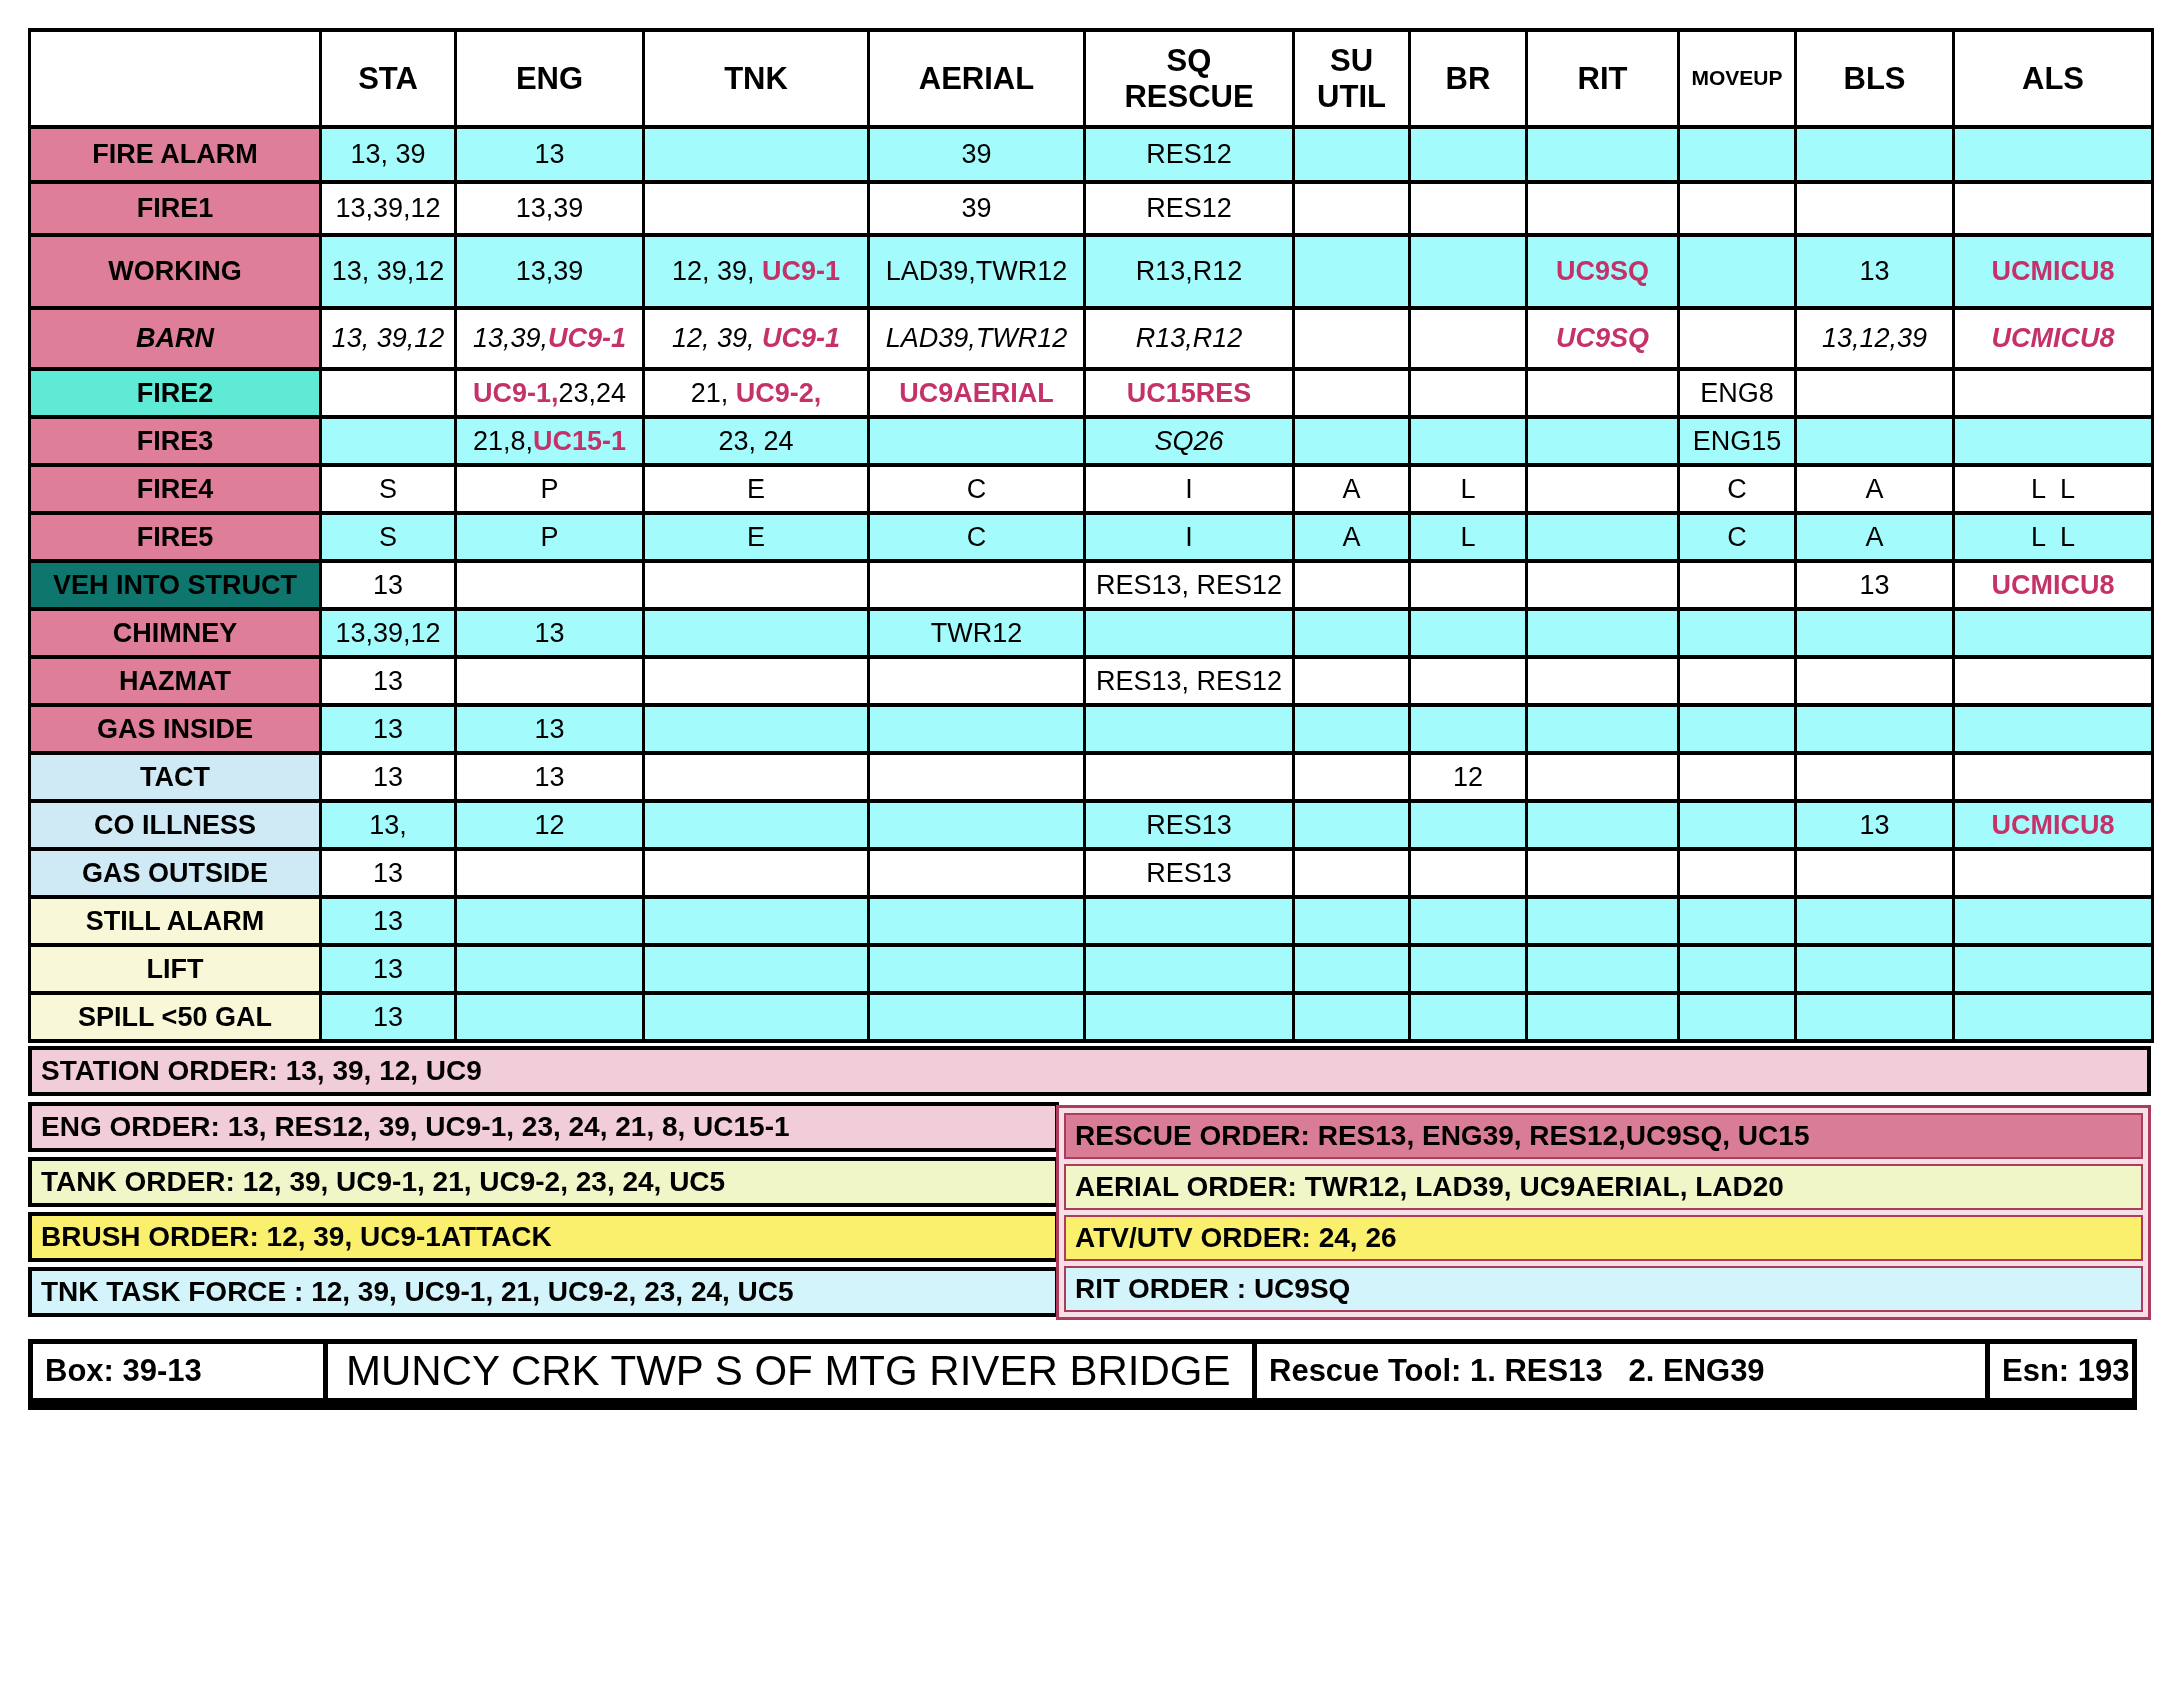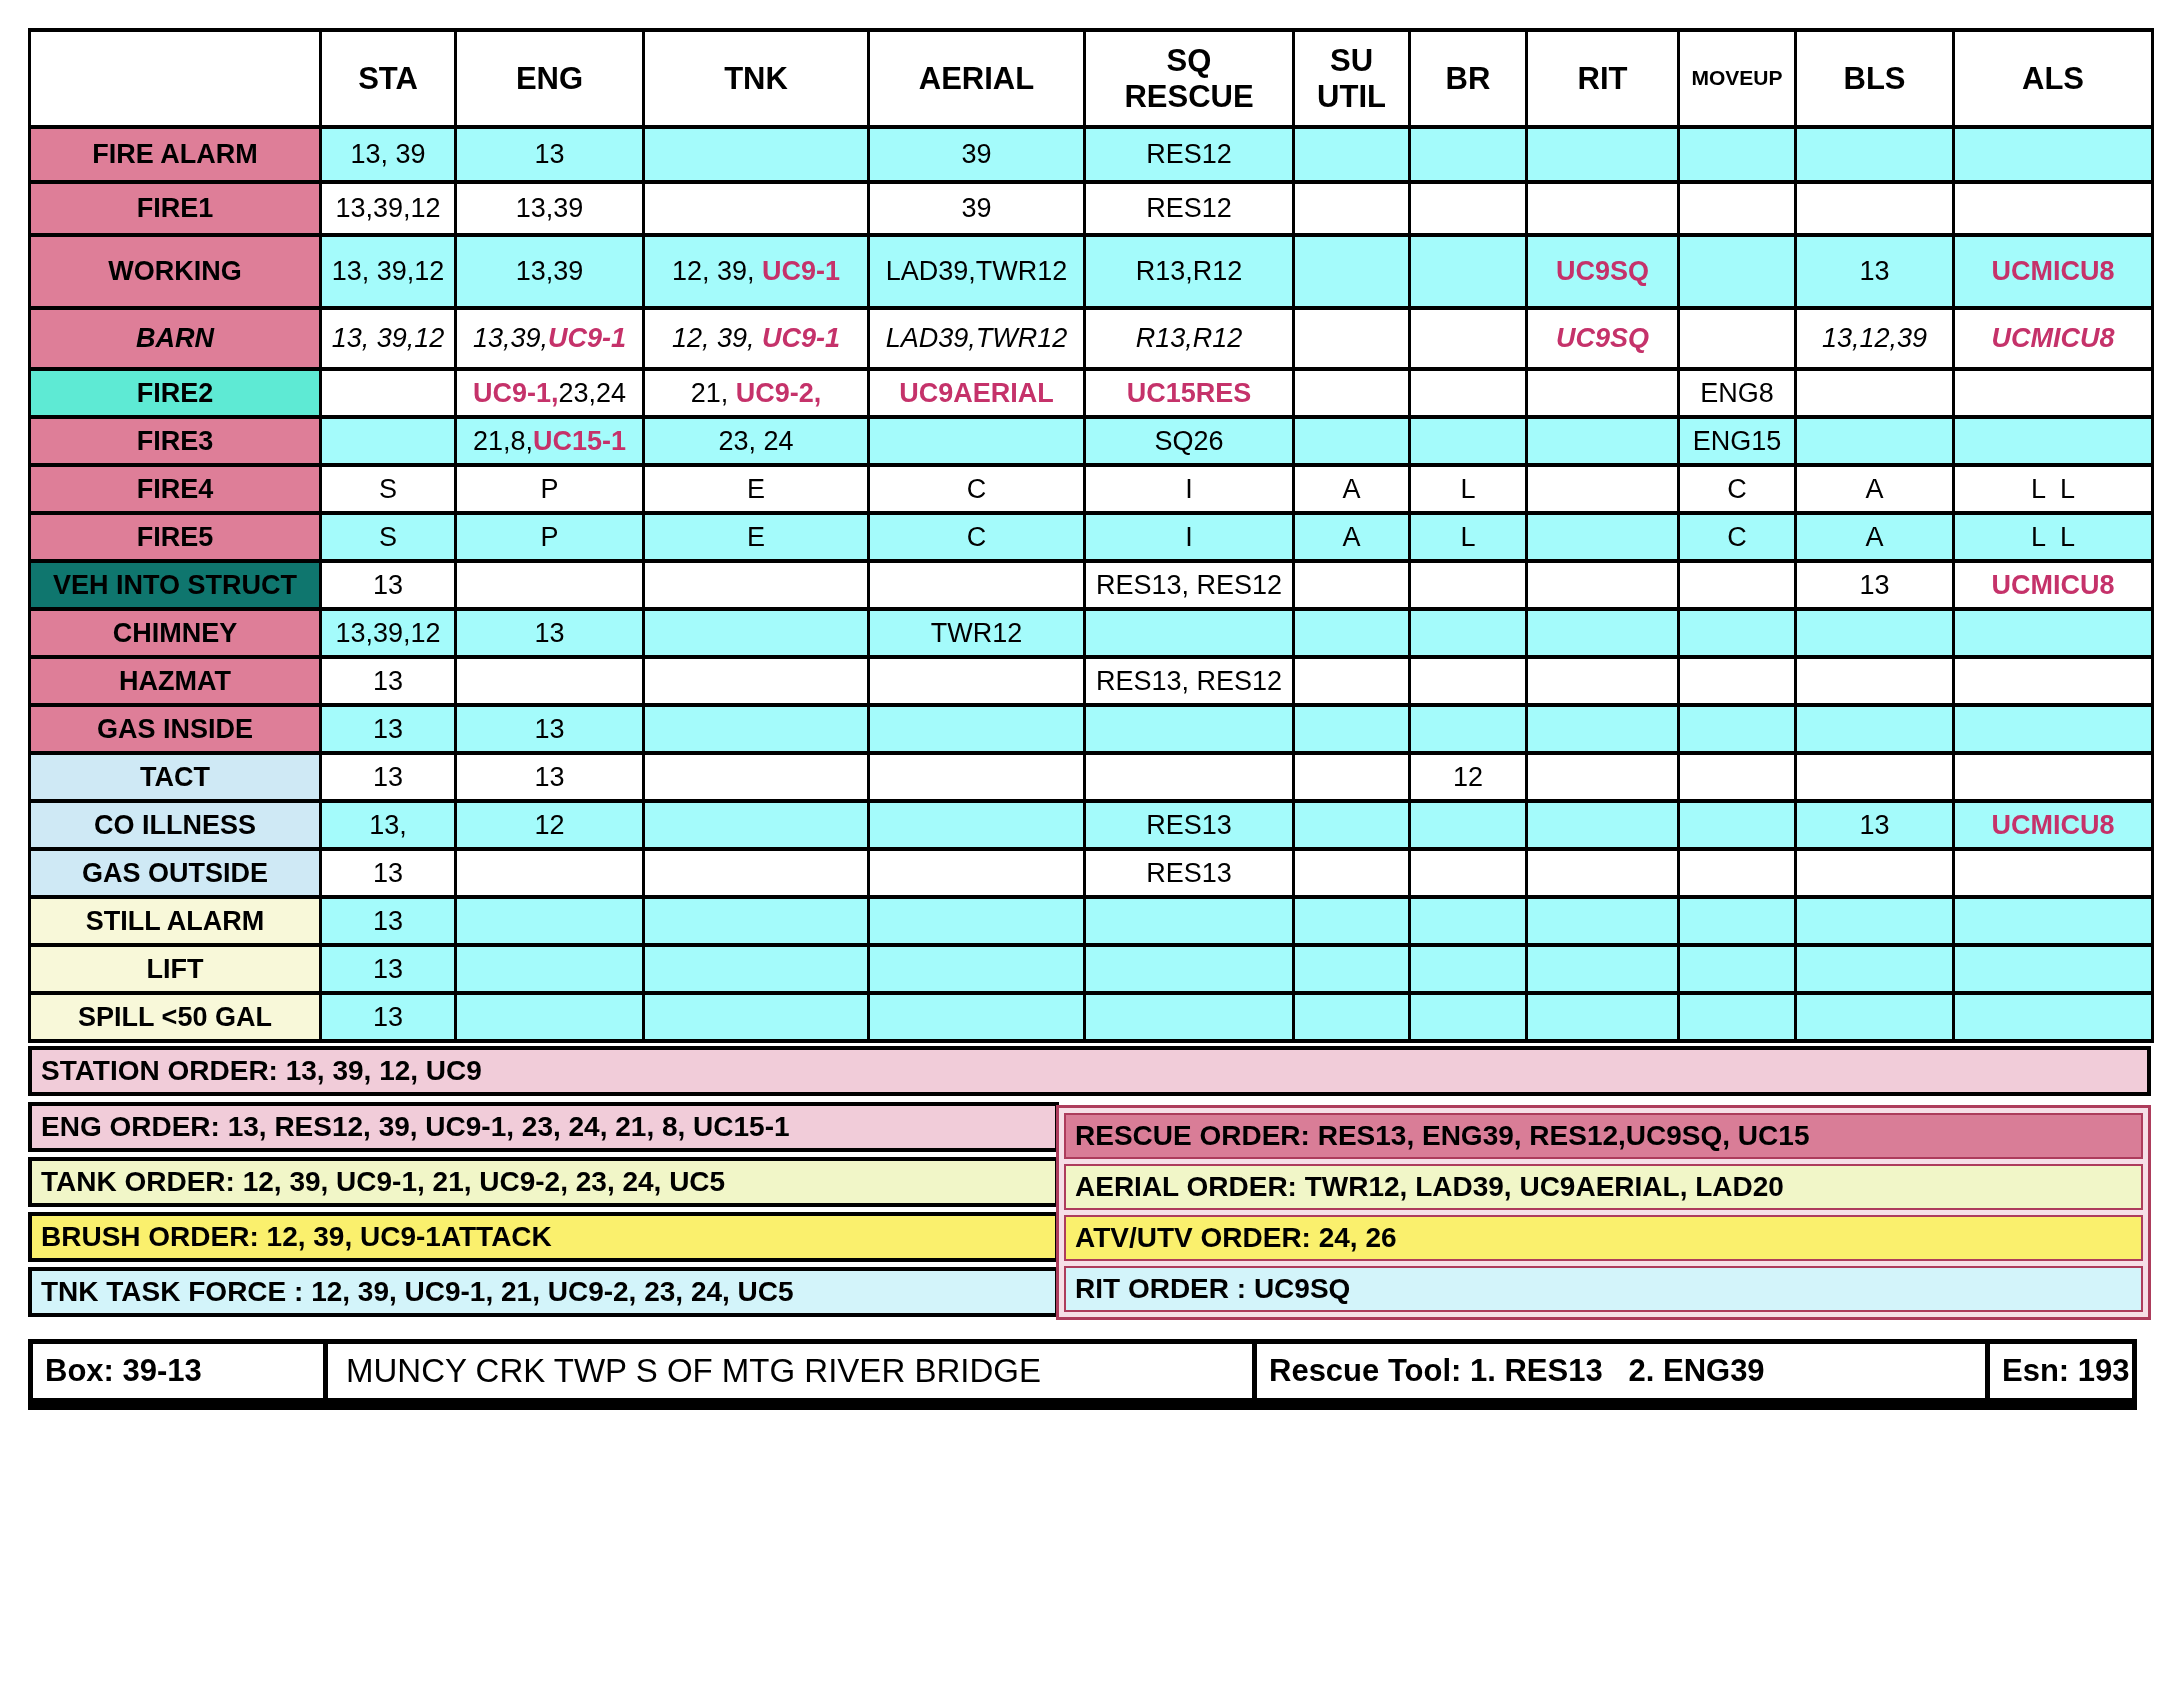--- a/index.html
+++ b/index.html
@@ -25,21 +25,21 @@
   #right-block{position:absolute;left:1028px;top:3px;width:1095px;box-sizing:border-box;
     border:3px solid var(--block_border);background:#f6dfe7;padding:5px;
     display:flex;flex-direction:column;gap:5px;}
   .band.rband{border:2px solid var(--block_border);height:46px;}
 
   #footer-bar{box-sizing:border-box;margin-top:22px;width:2109px;height:71px;background:#fff;
     border:5px solid #000;border-bottom-width:12px;display:flex;}
   .fcell{box-sizing:border-box;display:flex;align-items:center;padding-left:12px;
     font-size:31px;font-weight:bold;border-right:5px solid #000;white-space:pre;overflow:hidden;}
   .fcell.f1{width:295px;}
-  .fcell.f2{width:929px;font-weight:normal;font-size:33px;padding-left:18px;}
+  .fcell.f2{width:929px;font-weight:normal;font-size:42px;padding-left:18px;}
   .fcell.f3{width:733px;}
   .fcell.f4{flex:1;border-right:none;}
 </style>
 </head>
 <body>
 
 <div id="sheet">
   <table id="matrix">
       <colgroup>
         <col style="width: 291px;">
@@ -143,21 +143,21 @@
           <td style="background: rgb(255, 255, 255);">ENG8</td>
           <td style="background: rgb(255, 255, 255);"></td>
           <td style="background: rgb(255, 255, 255);"></td>
         </tr>
         <tr style="height: 48px;">
           <th style="background: rgb(222, 126, 152);">FIRE3</th>
           <td style="background: rgb(164, 251, 251);"></td>
           <td style="background: rgb(164, 251, 251);"><span>21,8,</span><span class="hl">UC15-1</span></td>
           <td style="background: rgb(164, 251, 251);">23, 24</td>
           <td style="background: rgb(164, 251, 251);"></td>
-          <td style="background: rgb(164, 251, 251);">SQ26</td>
+          <td style="background: rgb(164, 251, 251); font-style: italic;">SQ26</td>
           <td style="background: rgb(164, 251, 251);"></td>
           <td style="background: rgb(164, 251, 251);"></td>
           <td style="background: rgb(164, 251, 251);"></td>
           <td style="background: rgb(164, 251, 251);">ENG15</td>
           <td style="background: rgb(164, 251, 251);"></td>
           <td style="background: rgb(164, 251, 251);"></td>
         </tr>
         <tr style="height: 48px;">
           <th style="background: rgb(222, 126, 152);">FIRE4</th>
           <td style="background: rgb(255, 255, 255);">S</td>

